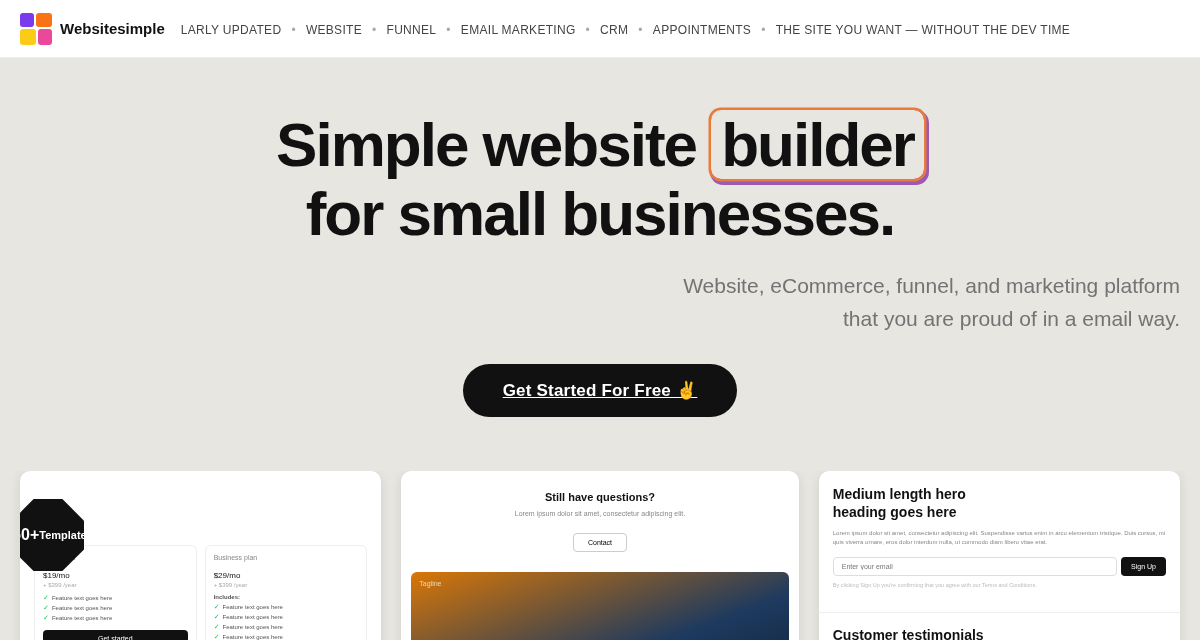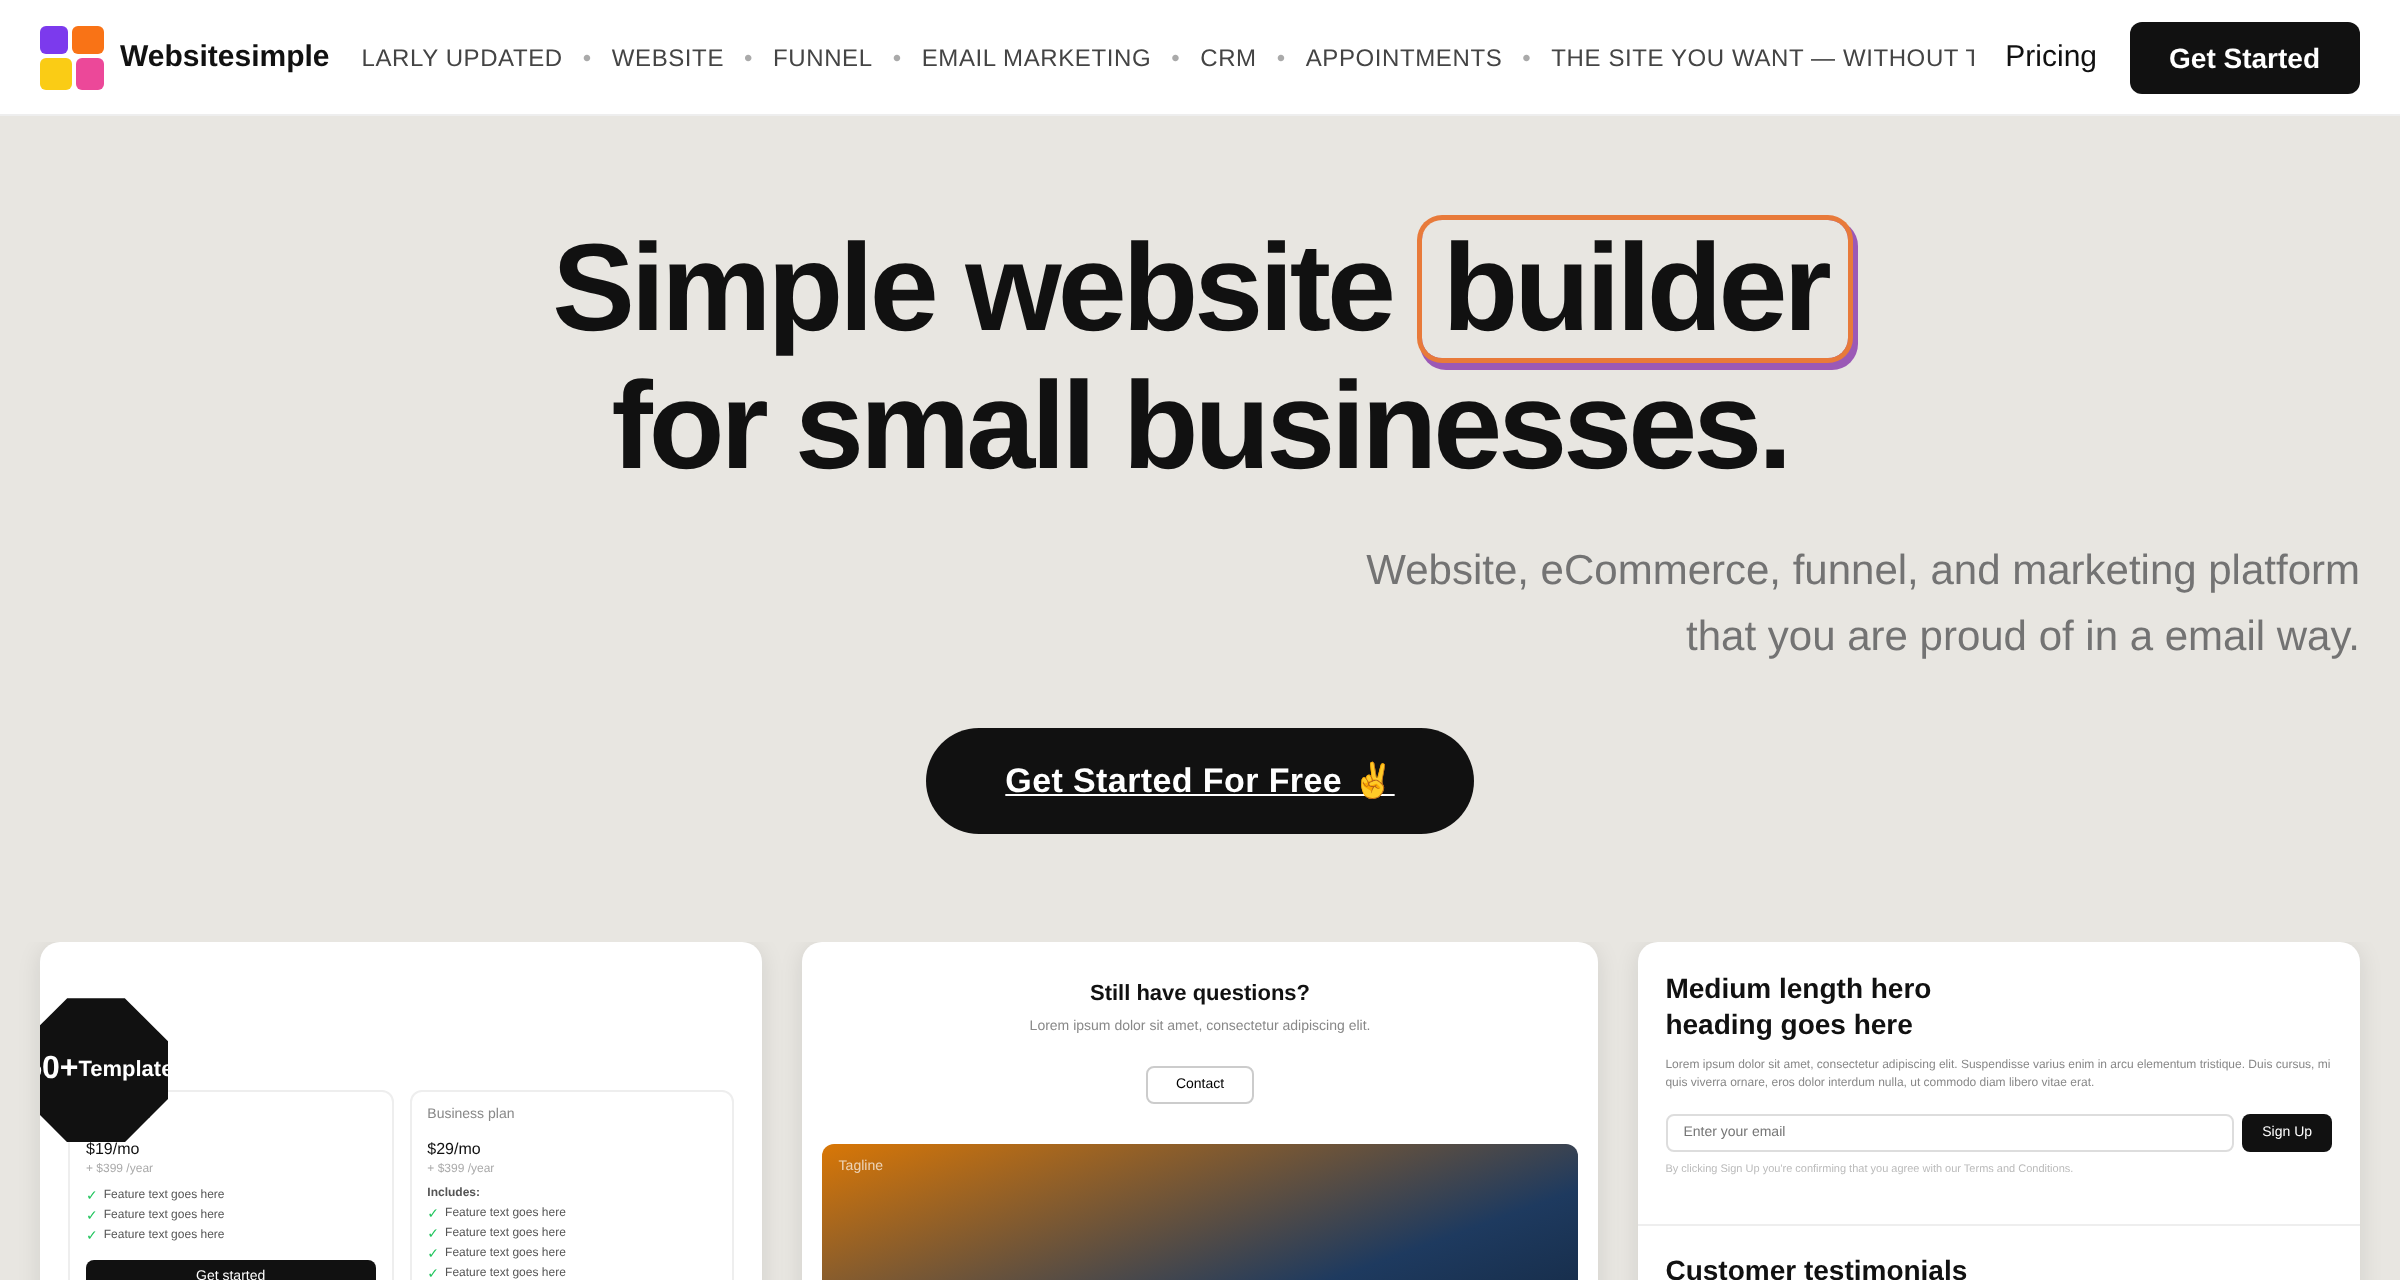--- a/index.html
+++ b/index.html
@@ -286,24 +286,20 @@
         <span class="dot">•</span>
       <span>CRM</span>
         <span class="dot">•</span>
       <span>APPOINTMENTS</span>
         <span class="dot">•</span>
       <span>THE SITE YOU WANT — WITHOUT THE DEV TIME</span>
 
     </div>
   </div>
 
-  <div class="nav-right">
-    <span class="nav-pricing">Pricing</span>
-    <button class="nav-cta">Get Started</button>
-  </div>
 </nav>
 
 <section class="hero">
   <h1 class="hero-title">
     <span>Simple website </span><span class="builder-word">builder</span><br>
     <span>for small businesses.</span>
   </h1>
   <p class="hero-subtitle">
     <span>Website, eCommerce, funnel, and marketing platform</span><br>
     <span>that you are proud of in a email way.</span>

